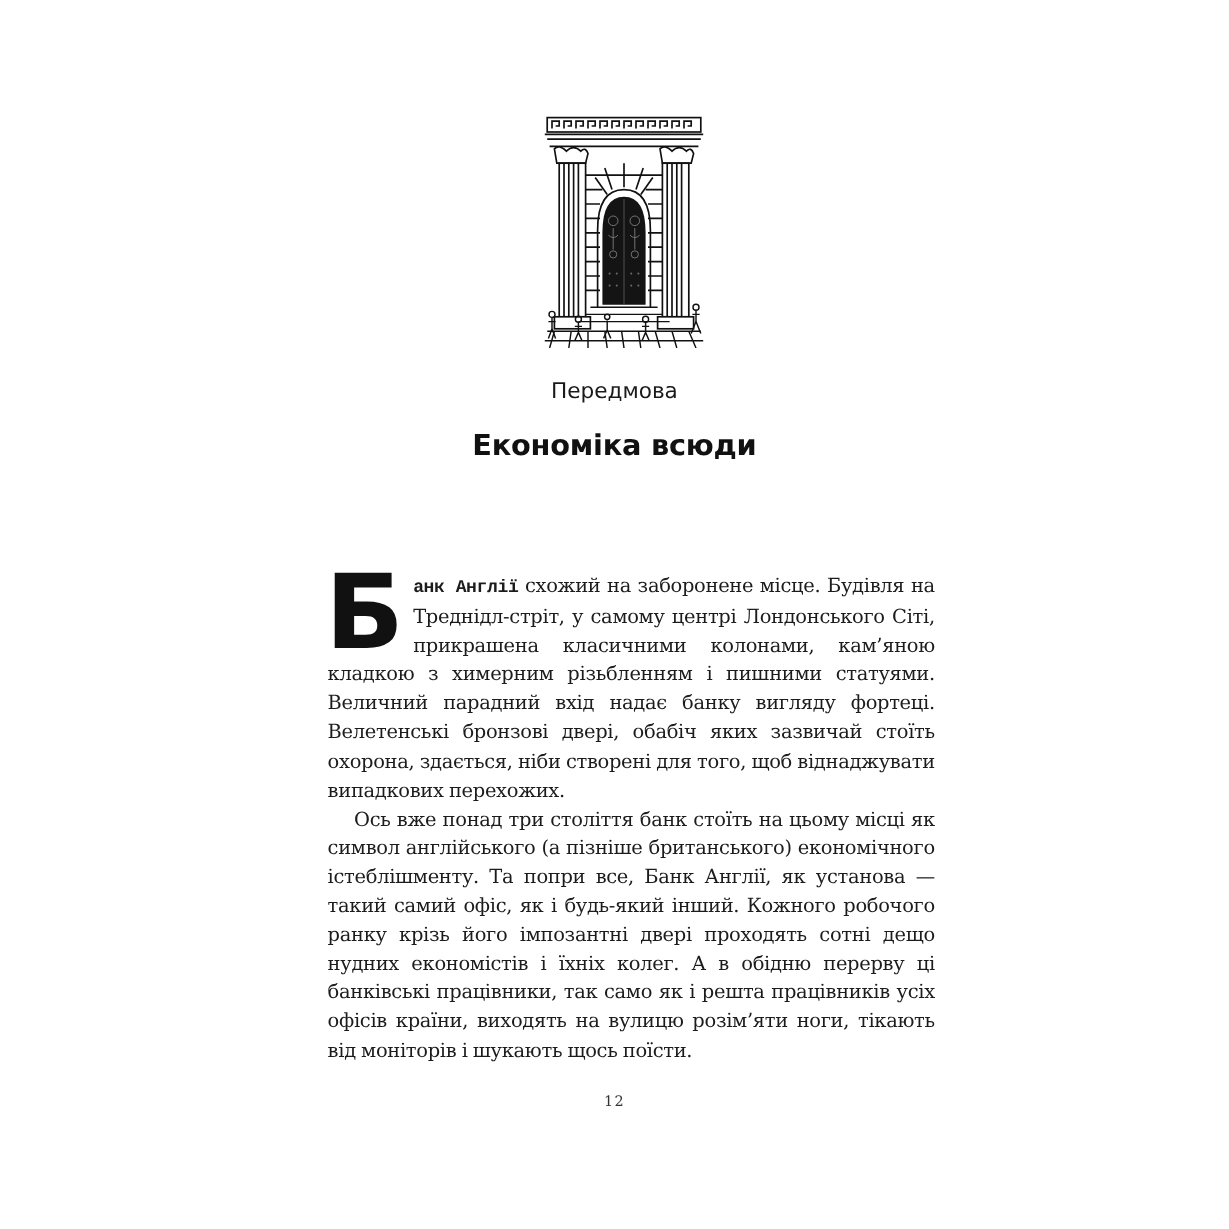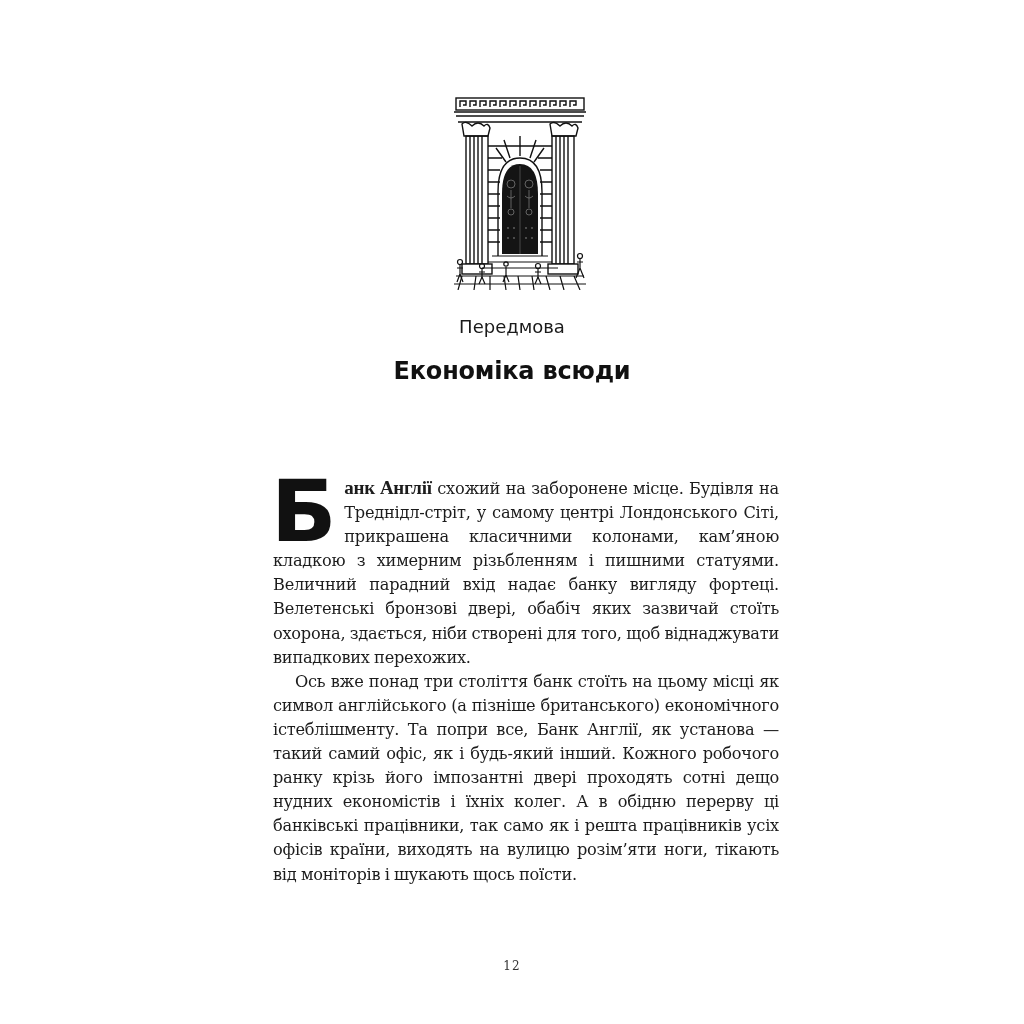--- a/index.html
+++ b/index.html
@@ -19,24 +19,24 @@
     position: absolute; left: 273px; top: 476px; width: 506px;
     font-family: "DejaVu Serif", serif; font-size: 16.2px; line-height: 24.1px; color: #1c1c1c;
     text-align: justify; letter-spacing: -0.25px; word-spacing: -0.5px;
   }
   .body-text p { margin: 0; text-indent: 22px; hyphens: manual; }
   .body-text p.first { text-indent: 0; }
   .dropcap {
     float: left; font-family: "DejaVu Sans", sans-serif; font-weight: bold;
     font-size: 86px; line-height: 64px; height: 66px; margin: 3px 8px 0 -2px; color: #111;
   }
-  .lead-in { font-family: Liberation Serif, serif; font-weight: bold; font-size: 19px; letter-spacing: -0.3px; }
+  .lead-in { font-family: Liberation Mono, monospace; font-weight: bold; font-size: 15px; letter-spacing: -0.3px; }
   .page-number {
     position: absolute; left: 0; width: 1024px; top: 911px; text-align: center;
-    font-family: "DejaVu Serif", serif; font-size: 12px; color: #333; letter-spacing: 1px; margin-top: 48px;
+    font-family: "DejaVu Serif", serif; font-size: 12px; color: #333; letter-spacing: 1px;
   }
 </style>
 </head>
 <body>
 
 <div class="page">
 
   <div class="illustration">
     <svg width="136" height="194" viewBox="0 0 136 194" xmlns="http://www.w3.org/2000/svg">
       <g fill="none" stroke="#111" stroke-width="1.4">

